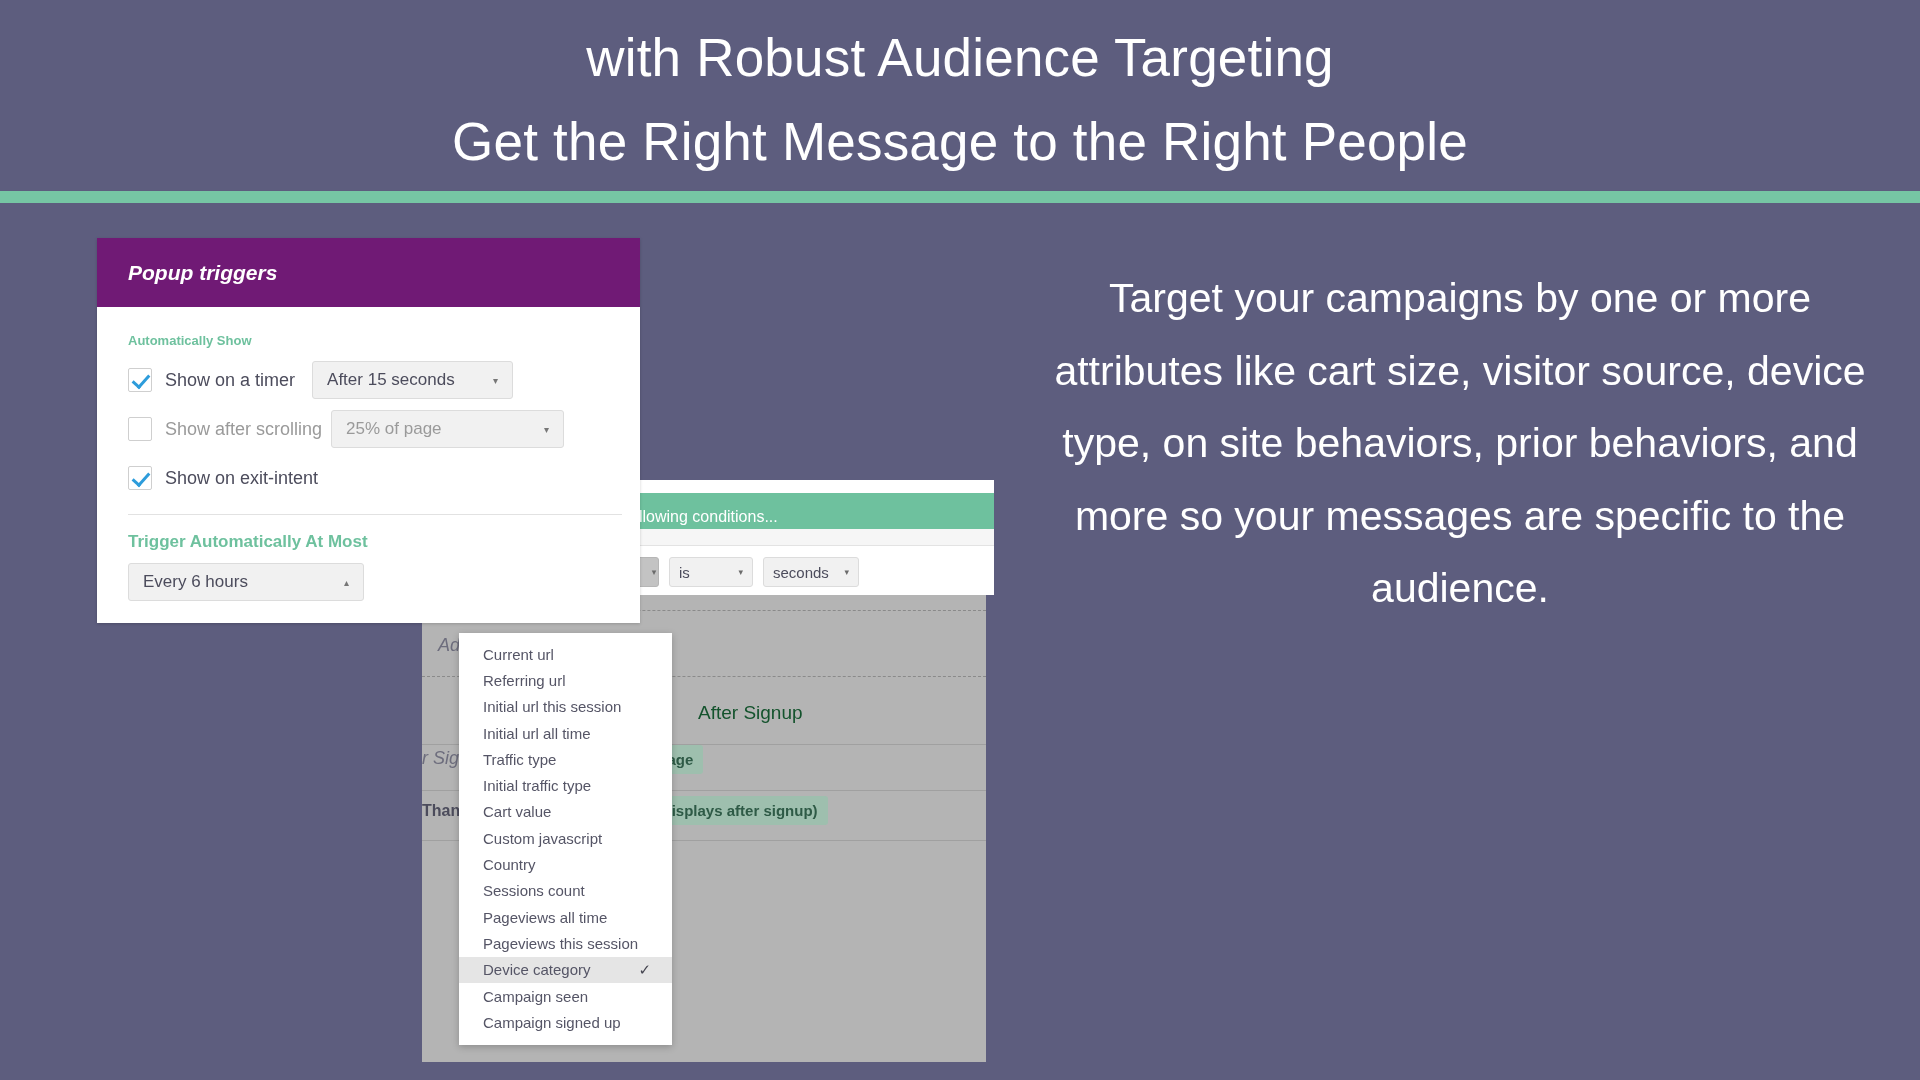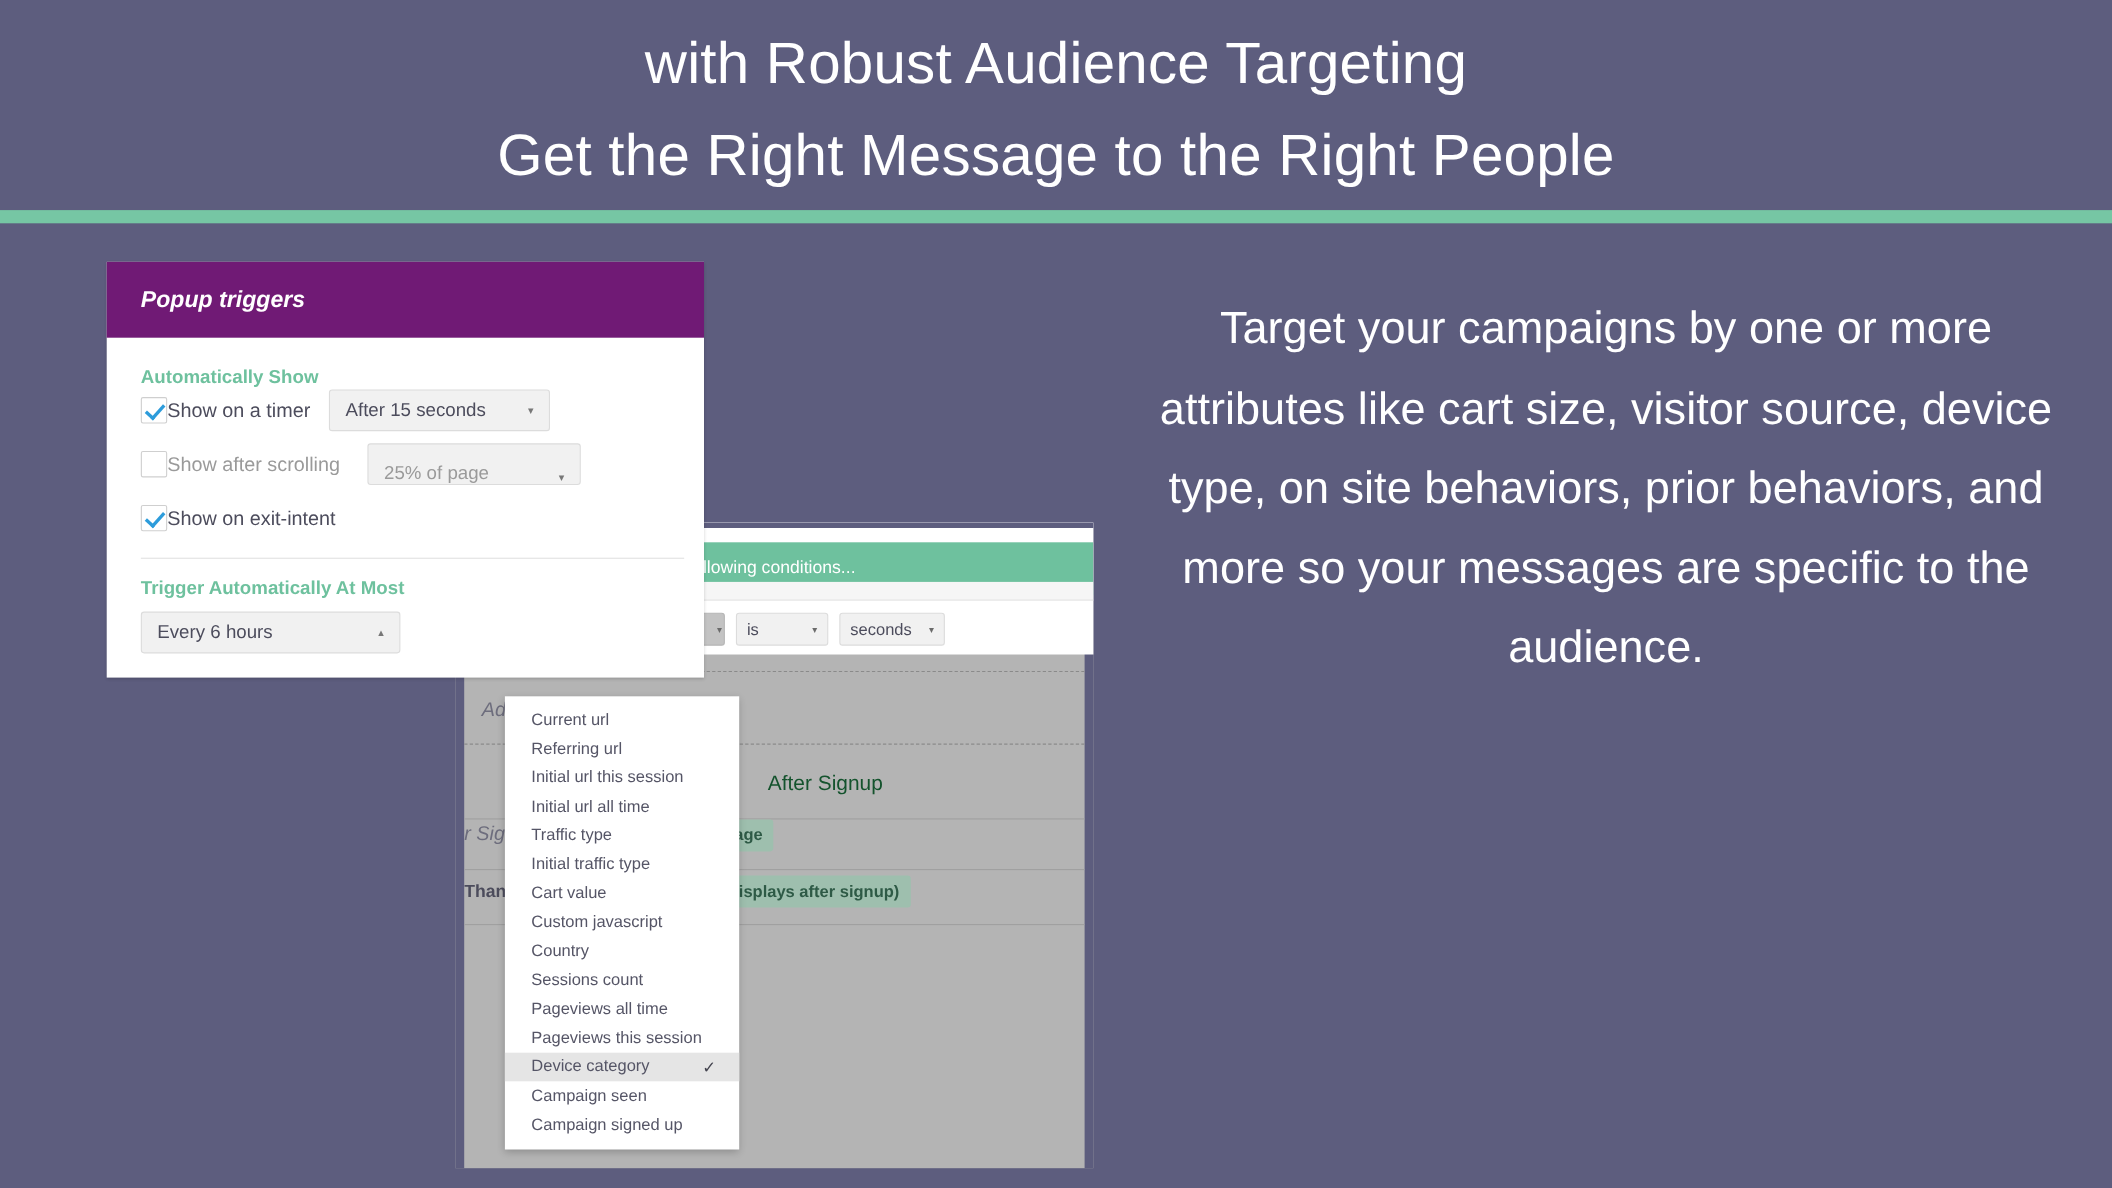--- a/index.html
+++ b/index.html
@@ -232,22 +232,23 @@
     font-size: 21px;
     font-style: italic;
     font-weight: bold;
   }
   .triggers-body {
     padding: 26px 0 22px 31px;
     position: relative;
   }
   .sec-label {
     color: #6ec19e;
-    font-size: 17px;
+    font-size: 13px;
     font-weight: bold;
+    margin-bottom: 12px;
   }
   .opt-row {
     display: flex;
     align-items: center;
     height: 40px;
     margin-bottom: 9px;
   }
   .cbx {
     width: 24px;
     height: 24px;
@@ -263,41 +264,42 @@
     position: absolute;
     left: 7px; top: 2px;
     width: 7px; height: 14px;
     border: solid #2d9cdb;
     border-width: 0 3px 3px 0;
     transform: rotate(42deg);
   }
   .opt-text {
     font-size: 18px;
     color: #4c4c5c;
+    margin-left: 13px;
     white-space: nowrap;
   }
   .opt-text.dim { color: #9a9a9a; }
 
   .tsel {
     margin-left: 17px;
     height: 38px;
     background: #f1f1f1;
     border: 1px solid #dcdcdc;
     border-radius: 3px;
     display: flex;
     align-items: center;
     justify-content: space-between;
     padding: 0 14px;
     font-size: 17px;
     color: #4c4c5c;
     box-sizing: border-box;
   }
   .tsel .caret { font-size: 10px; color: #777; margin-left: 18px; }
   .tsel-timer { width: 201px; }
-  .tsel-scroll { width: 194px; color: #9a9a9a; margin-left: 25px; align-items: flex-end; }
+  .tsel-scroll { width: 233px; color: #9a9a9a; margin-left: 9px; }
 
   .divider {
     border-top: 1px solid #e2e2e2;
     margin: 16px 18px 0 0;
   }
   .sec-label2 {
     color: #6ec19e;
     font-size: 17px;
     font-weight: bold;
     margin: 17px 0 11px 0;

